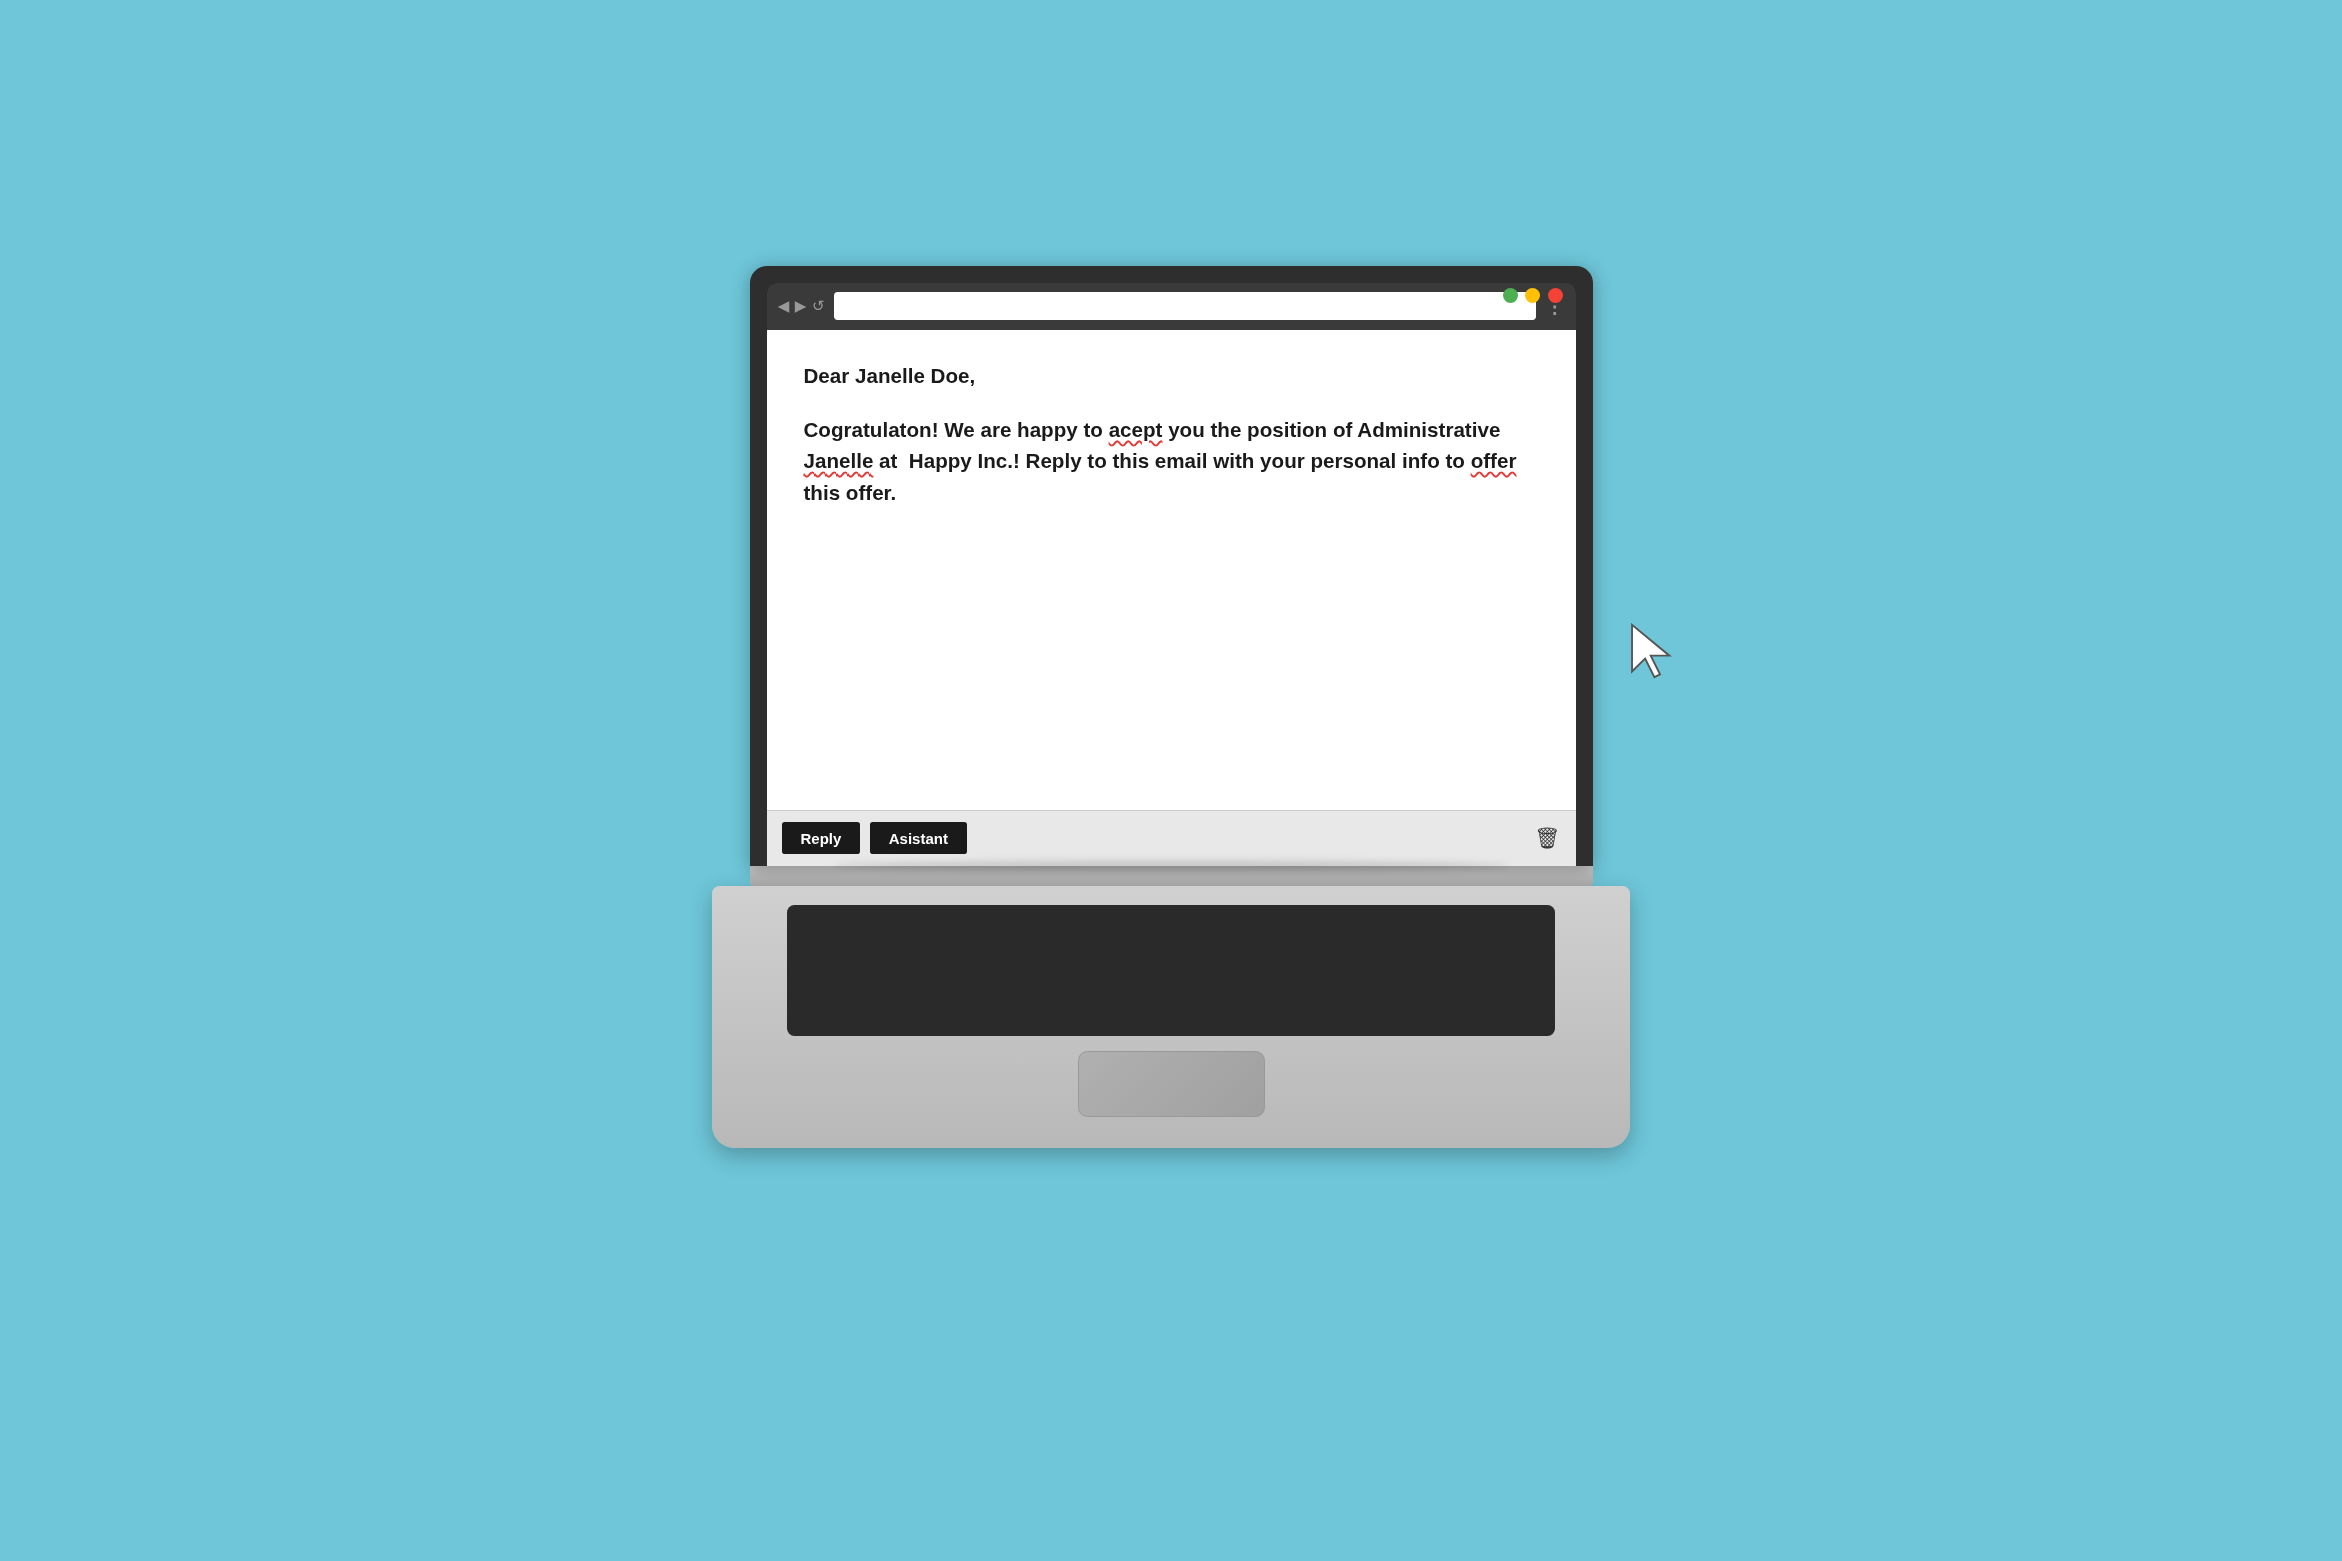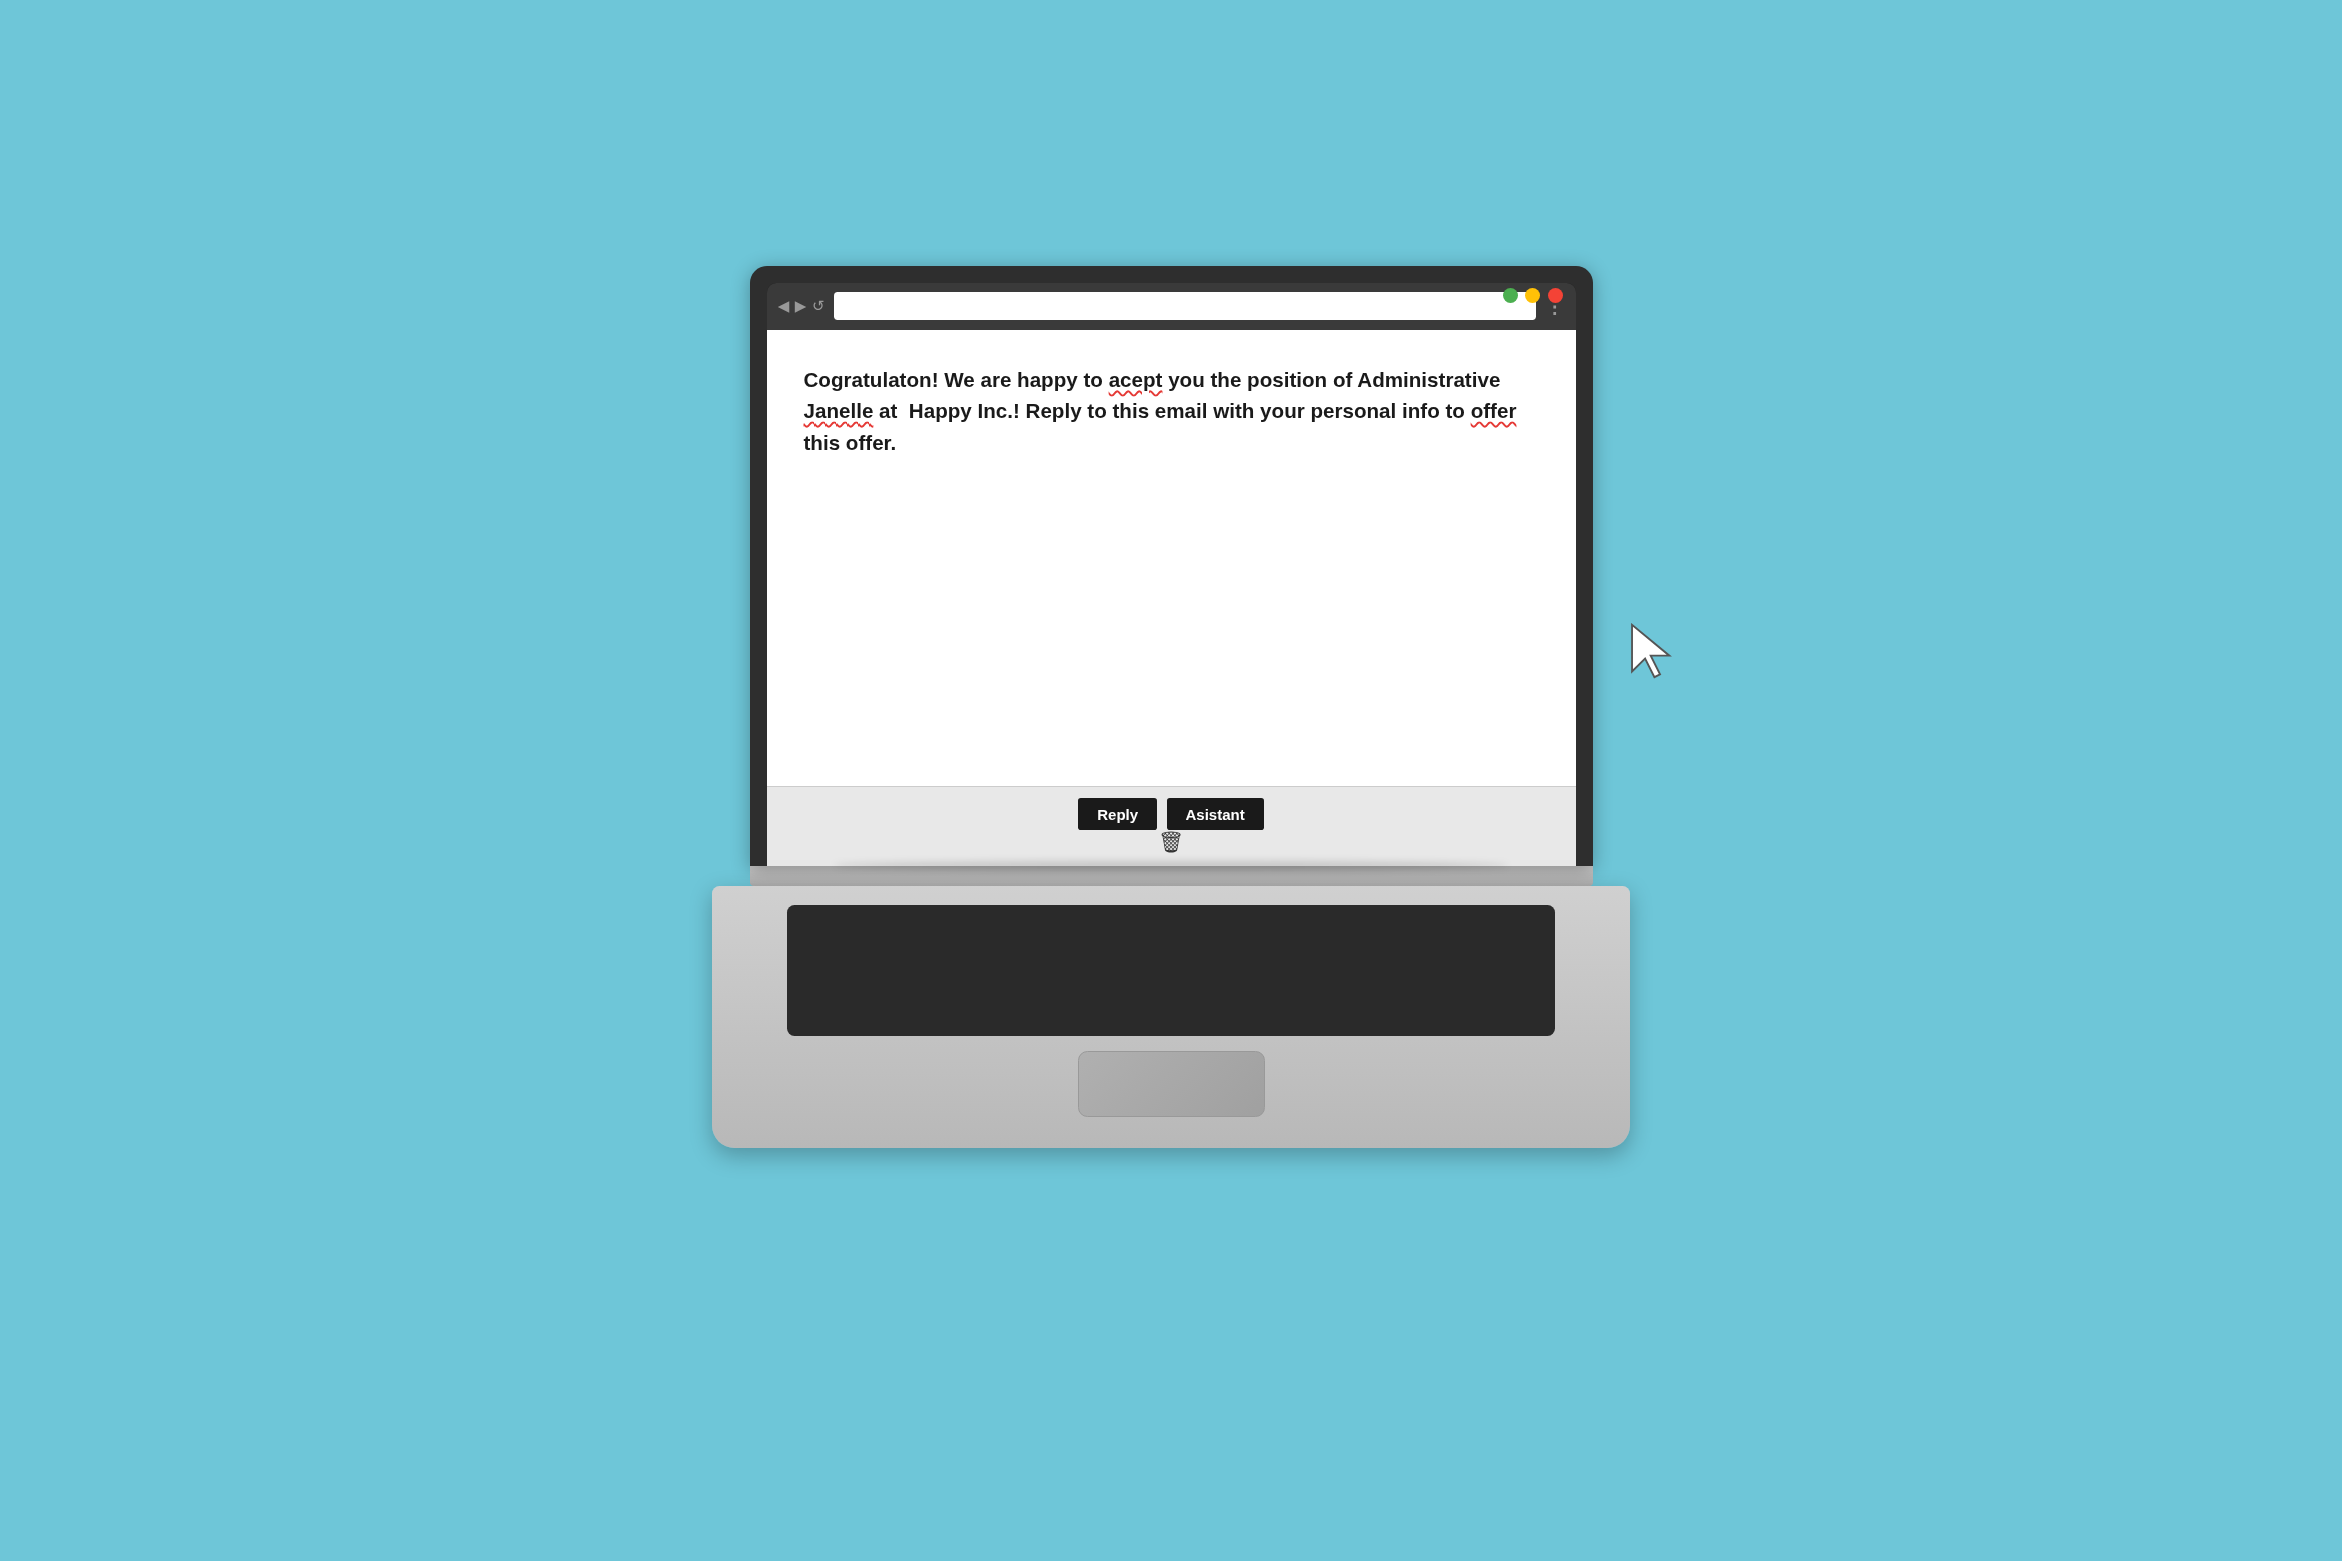--- a/index.html
+++ b/index.html
@@ -151,21 +151,20 @@
 
     
     .email-footer {
       background: #e8e8e8;
       padding: 11.2px 15px;
       display: flex;
       align-items: center;
       justify-content: space-between;
       flex-shrink: 0;
       border-top: 0.9px solid #ccc;
-      flex-direction: column;
     }
 
     .footer-left {
       display: flex;
       gap: 9.4px;
     }
 
     .btn-reply, .btn-forward {
       background: #1a1a1a;
       color: white;
@@ -269,20 +268,21 @@
           <span class="nav-btn">↺</span>
         </div>
         <div class="address-bar"></div>
         <span class="browser-menu-dots">⋮</span>
       </div>
 
       <div class="email-container">
 
 
         <div class="email-body">
+          <div class="email-greeting">Dear Janelle Doe,</div>
           <div class="email-content-text">
             Cogratulaton! We are happy to <span class="spell-error">acept</span> you the position of Administrative <span class="spell-error">Janelle</span> at &nbsp;Happy Inc.! Reply to this email with your personal info to <span class="spell-error">offer</span> this offer.
           </div>
         </div>
 
         <div class="email-footer">
           <div class="footer-left">
             <button class="btn-reply">Reply</button>
             <button class="btn-forward">Asistant</button>
           </div>

